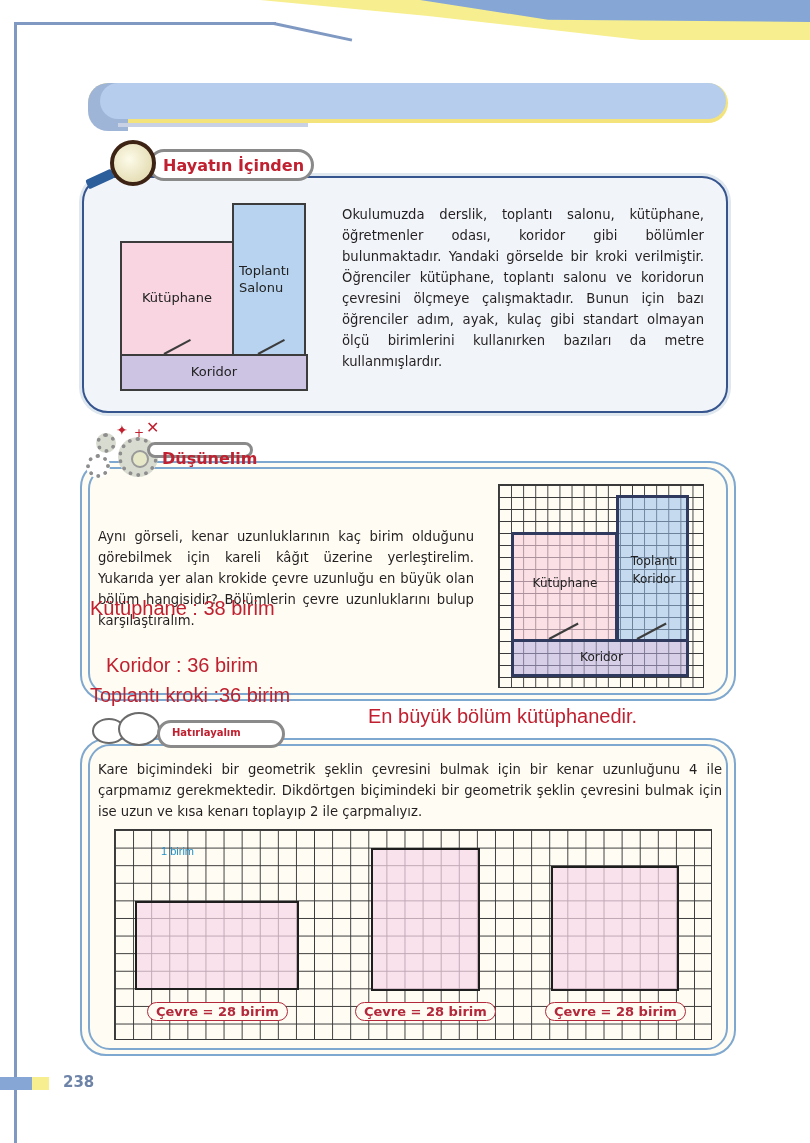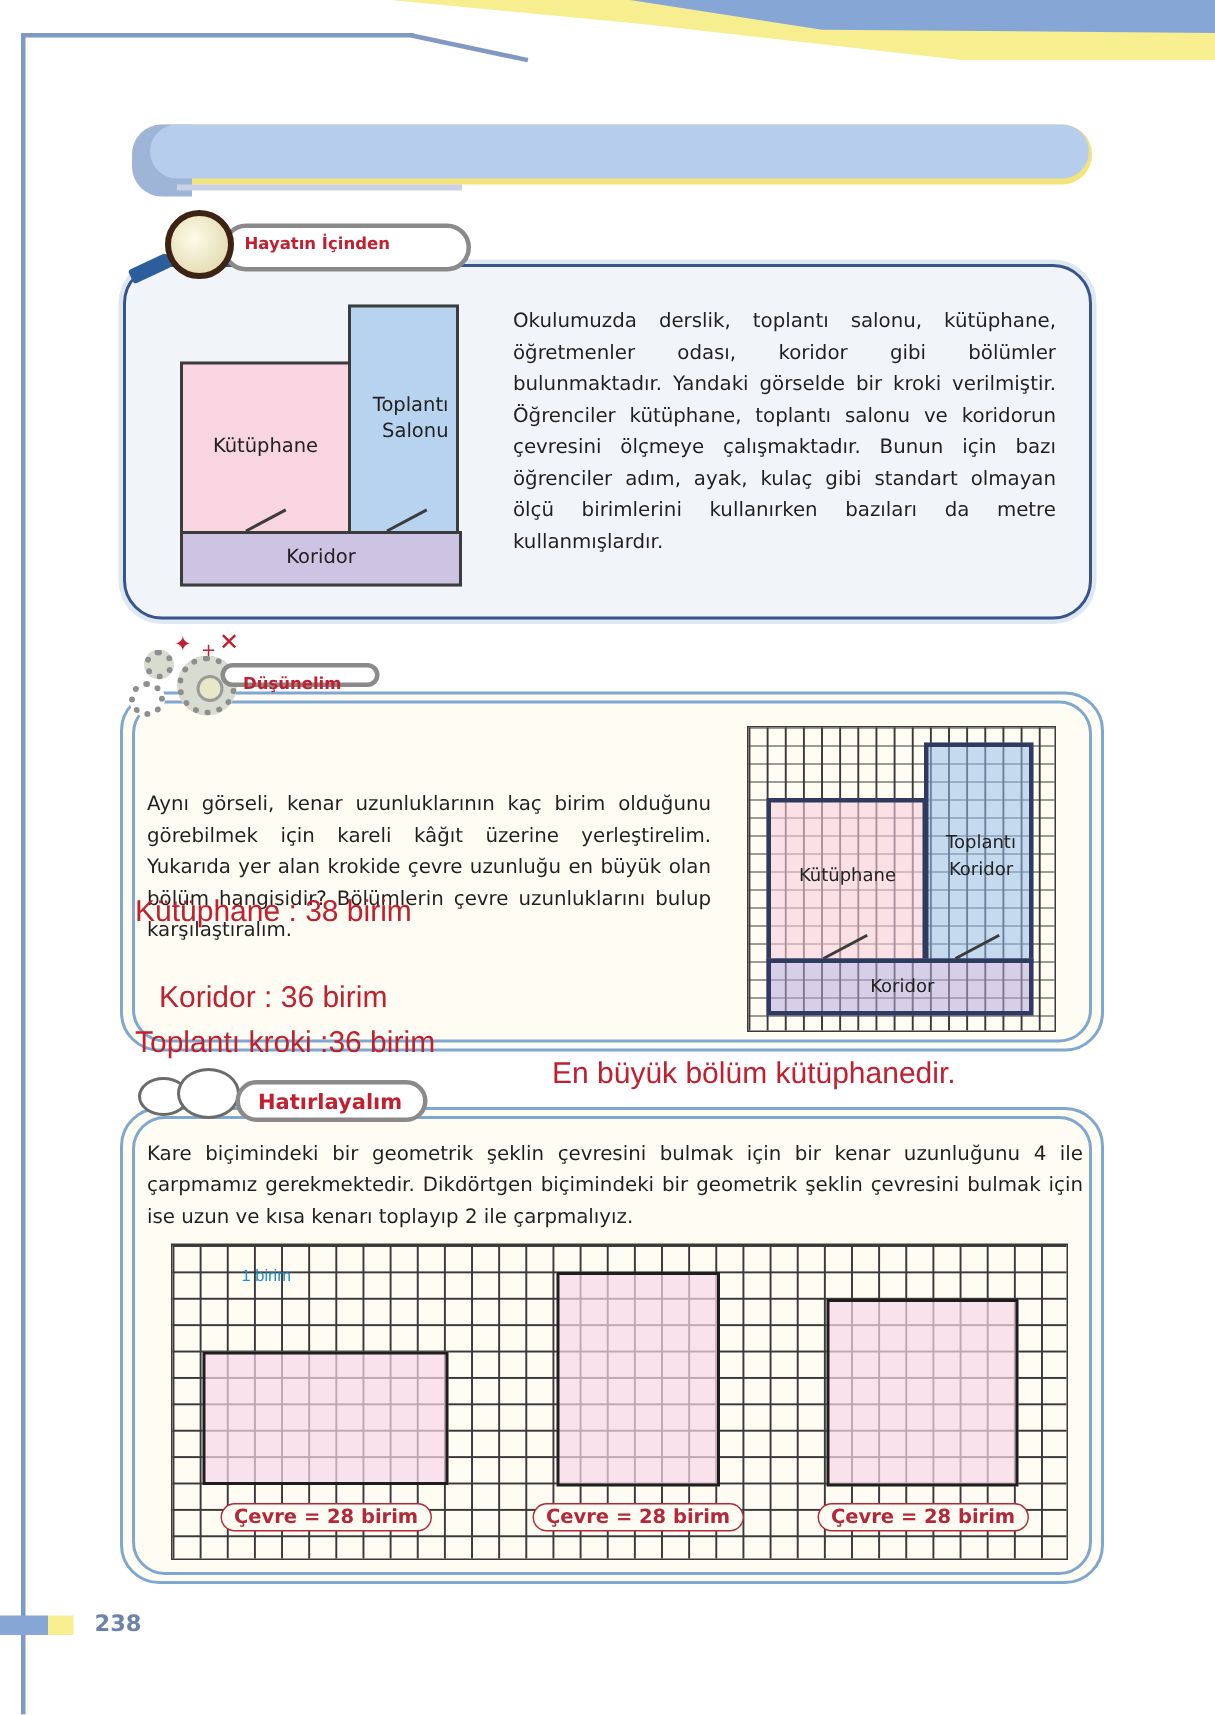--- a/index.html
+++ b/index.html
@@ -27,41 +27,41 @@
   
   .box { position: absolute; border-radius: 26px; }
   .box-hayat { left: 82px; top: 176px; width: 646px; height: 237px; background: #f1f5f9; border: 2px solid #36558f; box-shadow: 0 0 0 3px #dfe7ef; }
   .box-dusun { left: 80px; top: 461px; width: 656px; height: 240px; background: #fffcf3; border: 2px solid #7ea8cf; }
   .box-dusun-inner { left: 88px; top: 467px; width: 640px; height: 228px; border: 2px solid #7ea8cf; border-radius: 22px; background: transparent; }
   .box-hatir { left: 80px; top: 738px; width: 656px; height: 318px; background: #fffcf3; border: 2px solid #7ea8cf; }
   .box-hatir-inner { left: 88px; top: 744px; width: 640px; height: 306px; border: 2px solid #7ea8cf; border-radius: 22px; }
 
   
   .pill { position: absolute; height: 32px; border-radius: 16px; background: #fff; border: 3px solid #8a8a8a;
-    font-family: "DejaVu Sans", sans-serif; font-weight: bold; font-size: 11px; color: #c0202f; padding: 4px 12px 0 12px; white-space: nowrap; }
+    font-family: "DejaVu Sans", sans-serif; font-weight: bold; font-size: 16px; color: #c0202f; padding: 4px 12px 0 12px; white-space: nowrap; }
   .pill-hayat { left: 148px; top: 149px; width: 166px; }
   .pill-dusun { left: 147px; top: 442px; width: 106px; height: 16px; }
-  .pill-hatir { left: 157px; top: 720px; width: 128px; height: 28px; font-size: 14px; }
+  .pill-hatir { left: 157px; top: 720px; width: 128px; height: 28px; font-size: 10px; }
 
   .magnifier { position: absolute; left: 110px; top: 140px; width: 46px; height: 46px; border-radius: 50%; border: 4px solid #3d2314;
     background: radial-gradient(circle at 40% 40%, #fdfbe9, #e6dfb8 70%); }
   .magnifier-handle { position: absolute; left: 86px; top: 174px; width: 28px; height: 10px; background: #2d5e9c; transform: rotate(-25deg); border-radius: 2px; }
 
   .gear { position: absolute; border-radius: 50%; border: 4px dotted #8e8e8e; background: #d8dcd0; }
   .gear-big { left: 118px; top: 437px; width: 40px; height: 40px; }
   .gear-big::after { content: ""; position: absolute; left: 9px; top: 9px; width: 14px; height: 14px; border-radius: 50%; background: #e6e8c8; border: 2px solid #9a9a9a; }
   .gear-sm1 { left: 96px; top: 433px; width: 20px; height: 20px; }
   .gear-sm2 { left: 86px; top: 454px; width: 24px; height: 24px; background: #fff; }
   .sparkle { position: absolute; color: #c0202f; font-size: 14px; }
 
   .cloud { position: absolute; border-radius: 50%; background: #fff; border: 2px solid #6b6b6b; }
 
   
   .sketch { position: absolute; left: 120px; top: 203px; width: 188px; height: 188px; }
-  .room { position: absolute; border: 2px solid #3c3c3c; display: flex; align-items: center; justify-content: center; text-align: right;
+  .room { position: absolute; border: 2px solid #3c3c3c; display: flex; align-items: center; justify-content: center; text-align: left;
     font-size: 13px; color: #222; line-height: 1.3; }
   .room-kut { left: 0; top: 38px; width: 114px; height: 115px; background: #f8d5e0; }
   .room-top { left: 112px; top: 0; width: 74px; height: 153px; background: #b7d3ef; }
   .room-kor { left: 0; top: 151px; width: 188px; height: 37px; background: #cdc4e4; }
   .door-line { position: absolute; height: 2px; background: #3c3c3c; transform-origin: left center; transform: rotate(-28deg); }
 
   .para { position: absolute; font-size: 13.2px; line-height: 21px; color: #231f20; text-align: justify; }
   .para-hayat { left: 342px; top: 204px; width: 362px; }
   .para-dusun { left: 98px; top: 526px; width: 376px; }
   .para-hatir { left: 98px; top: 759px; width: 624px; line-height: 21px; }

